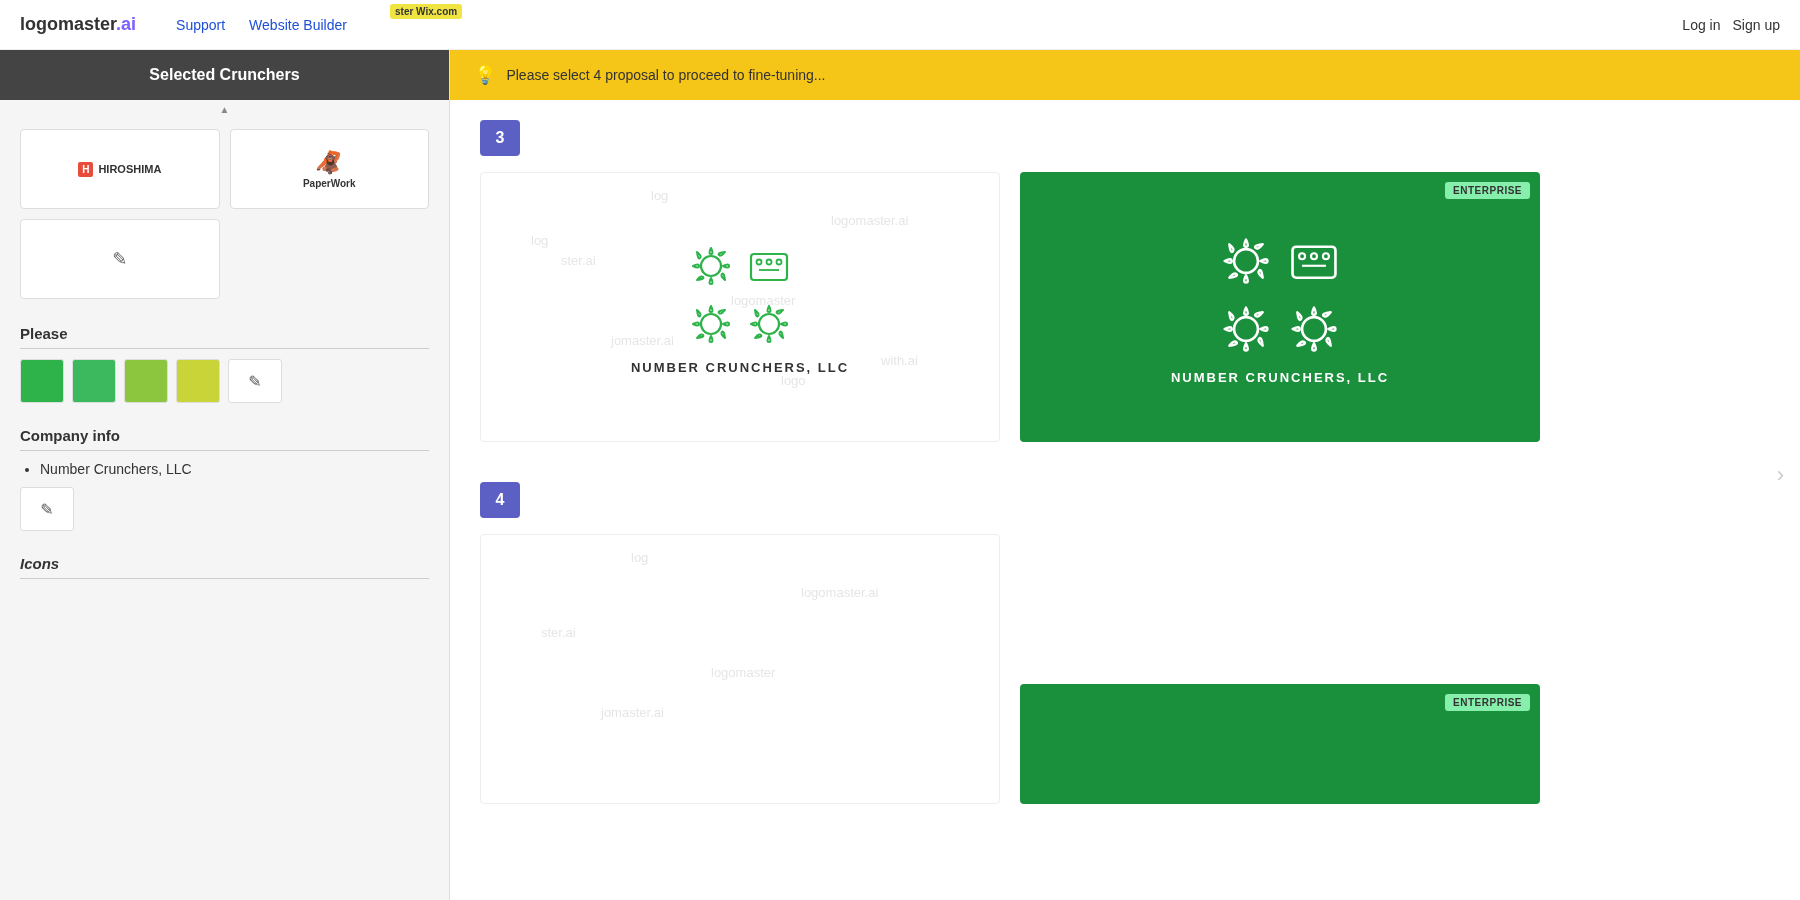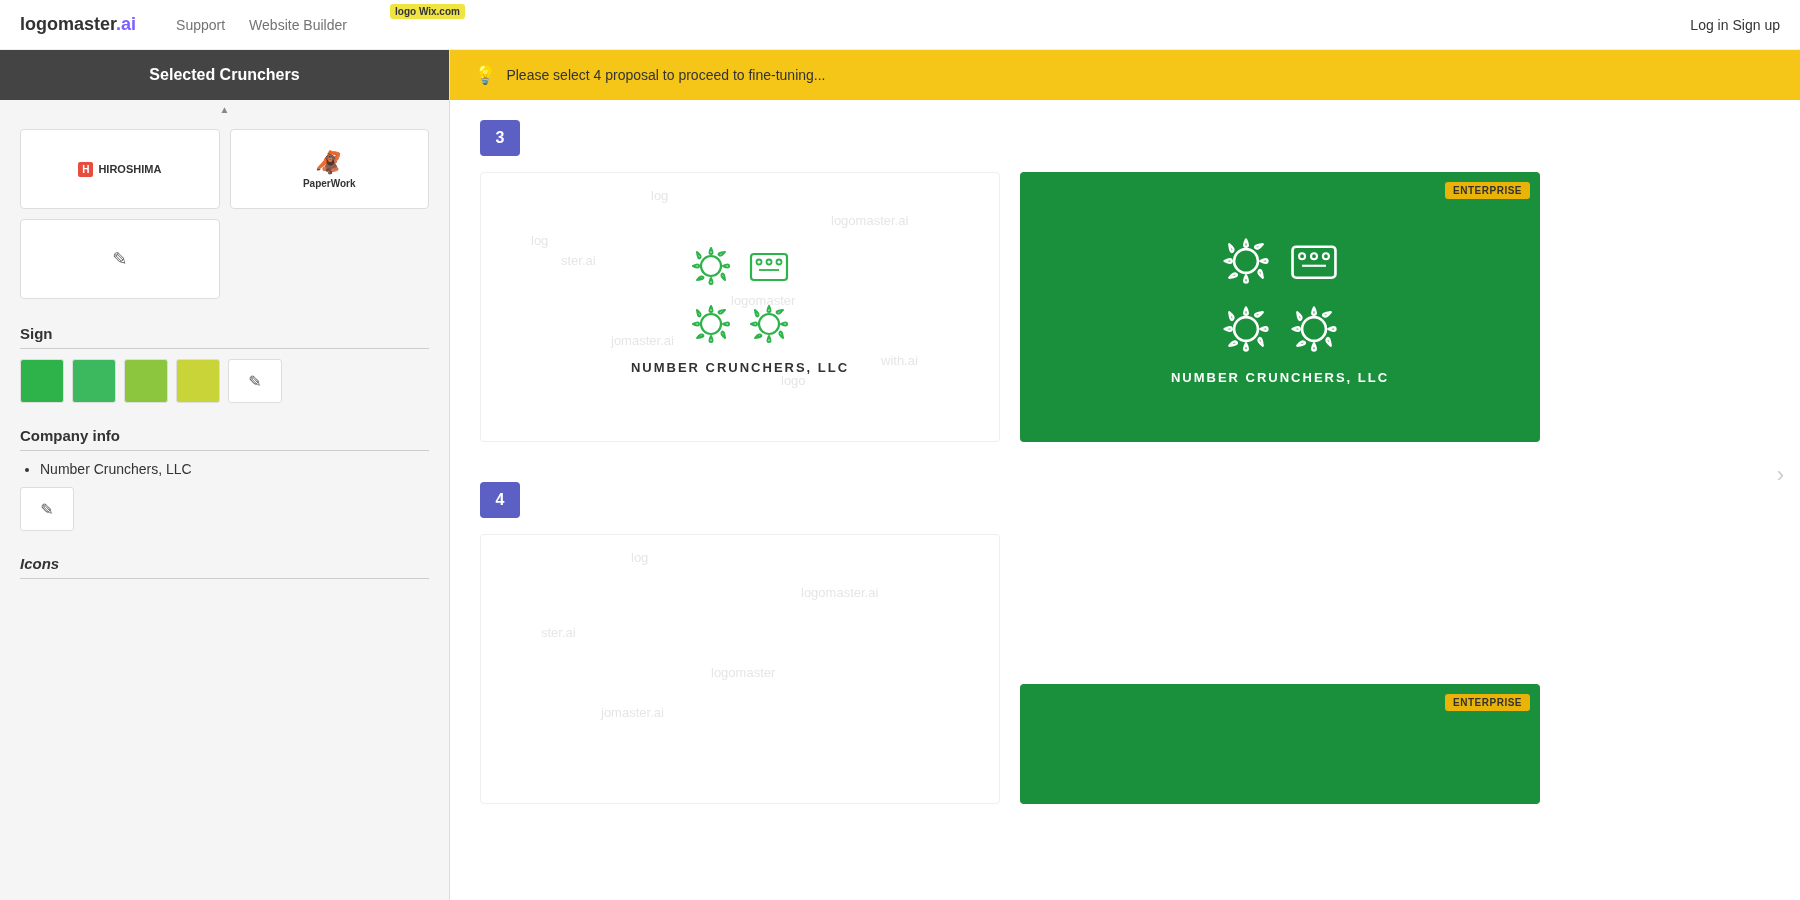--- a/index.html
+++ b/index.html
@@ -15,36 +15,36 @@
       position: relative;
     }
     .topnav-logo {
       font-size: 18px;
       font-weight: 700;
       color: #333;
       margin-right: 40px;
     }
     .topnav-logo span.logo-ai { color: #7b61ff; }
     .topnav-links { display: flex; gap: 24px; align-items: center; }
-    .topnav-links a { color: #737373; text-decoration: none; font-size: 14px; }
+    .topnav-links a { color: #1d4ed8; text-decoration: none; font-size: 14px; }
     .wix-badge {
       background: #f0e442;
       color: #333;
       font-size: 10px;
       font-weight: 700;
       padding: 2px 5px;
       border-radius: 3px;
       position: absolute;
       top: 4px;
       left: 390px;
     }
     .topnav-auth {
       margin-left: auto;
       display: flex;
-      gap: 4px;
+      gap: 12px;
     }
     .topnav-auth a { color: #333; text-decoration: none; font-size: 14px; }
 
     
     .main-layout {
       display: flex;
       height: calc(900px - 50px);
     }
 
     
@@ -291,21 +291,21 @@
       overflow: hidden;
     }
     .logo-card-dark {
       background: #1a8f3c;
       border: none;
     }
     .enterprise-badge {
       position: absolute;
       top: 10px;
       right: 10px;
-      background: #eab308;
+      background: #86efac;
       color: #333;
       font-size: 10px;
       font-weight: 700;
       padding: 3px 8px;
       border-radius: 3px;
       text-transform: uppercase;
       letter-spacing: 0.5px;
     }
 
     
@@ -377,21 +377,21 @@
 <body>
 
 <nav class="topnav">
   <div class="topnav-logo">
     <span>logomaster</span><span class="logo-ai">.ai</span>
   </div>
   <div class="topnav-links">
     <a href="#">Support</a>
     <a href="#">Website Builder</a>
   </div>
-  <div class="wix-badge">logo Wix.com</div>
+  <div class="wix-badge">ster Wix.com</div>
   <div class="topnav-auth">
     <a href="#">Log in</a>
     <a href="#">Sign up</a>
   </div>
 </nav>
 
 <div class="main-layout">
 
   <aside class="sidebar">
     <div class="sidebar-header">Selected Crunchers</div>
@@ -413,21 +413,21 @@
           <div class="paperwork-text">PaperWork</div>
         </div>
       </div>
 
       <div class="logo-thumb">
         <span class="edit-thumb">✎</span>
       </div>
     </div>
 
     <div class="sidebar-section">
-      <div class="sidebar-section-title">Sign</div>
+      <div class="sidebar-section-title">Please</div>
       <div class="color-swatches">
         <div class="color-swatch" style="background:#2db34a;"></div>
         <div class="color-swatch" style="background:#3cb95e;"></div>
         <div class="color-swatch" style="background:#8cc63f;"></div>
         <div class="color-swatch" style="background:#c8d437;"></div>
         <div class="color-edit-btn">
           <span>✎</span>
         </div>
       </div>
     </div>

